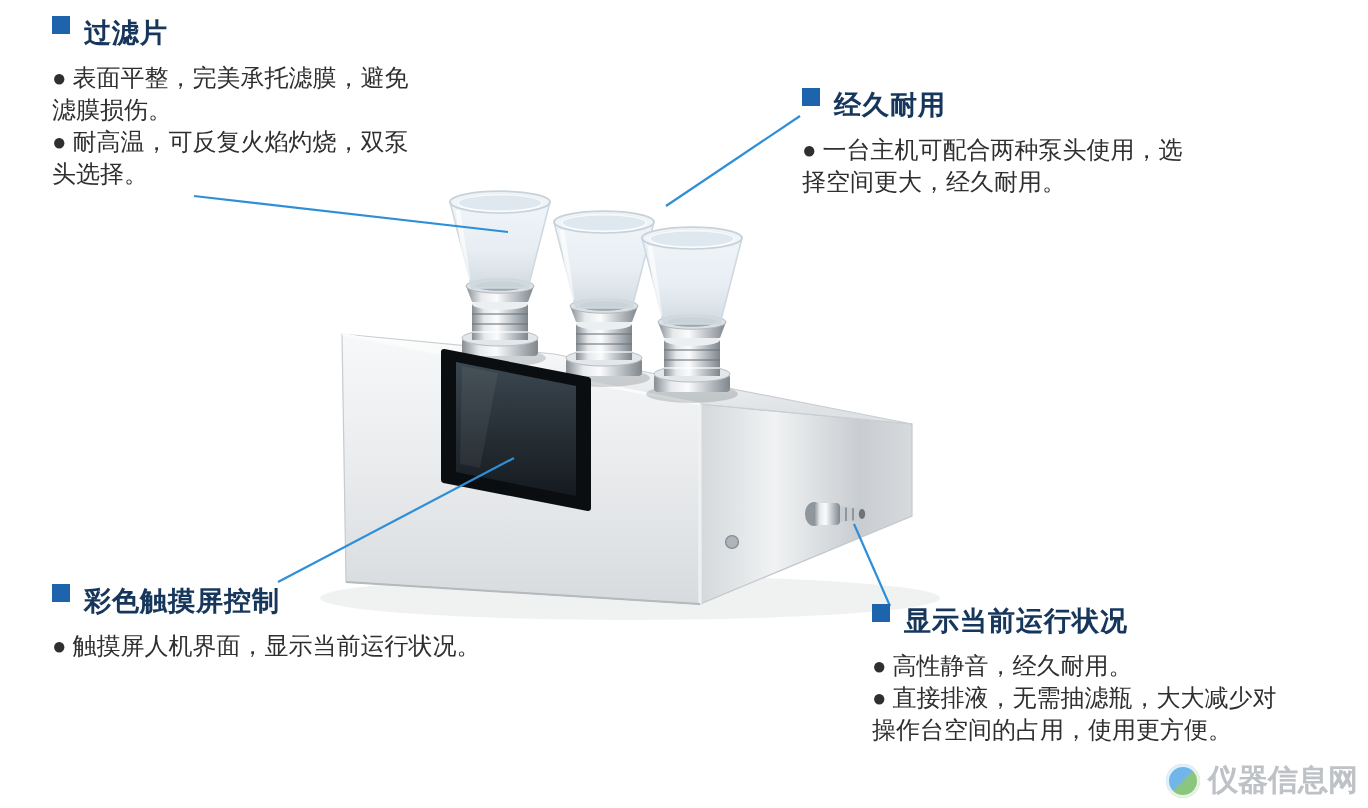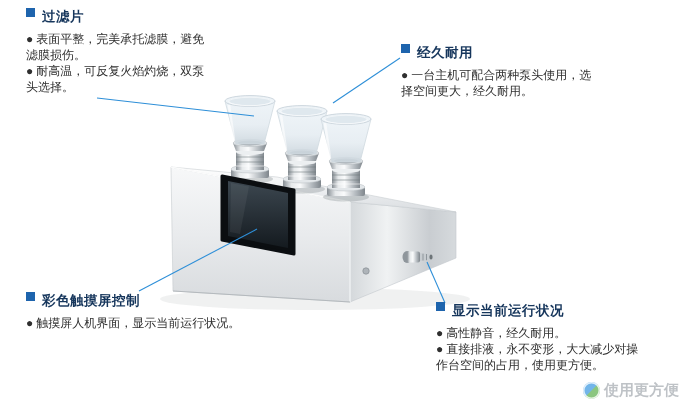--- a/index.html
+++ b/index.html
@@ -187,22 +187,22 @@
     </div>
   </div>
 
   <div class="callout" style="left:436px; top:302px; width:212px">
     <div class="c-head">
       <span class="sq"></span>
       <span class="c-title">显示当前运行状况</span>
     </div>
     <div class="c-body">
       <p>● 高性静音，经久耐用。</p>
-      <p>● 直接排液，永不变形，大大减少对操作台空间的占用，使用更方便。</p>
+      <p>● 直接排液，无需抽滤瓶，大大减少对操作台空间的占用，使用更方便。</p>
     </div>
   </div>
 
   <div class="watermark">
     <span class="wm-logo"></span>
-    <span class="wm-text">使用更方便</span>
+    <span class="wm-text">仪器信息网</span>
   </div>
 
 </div>
 
 </body></html>

